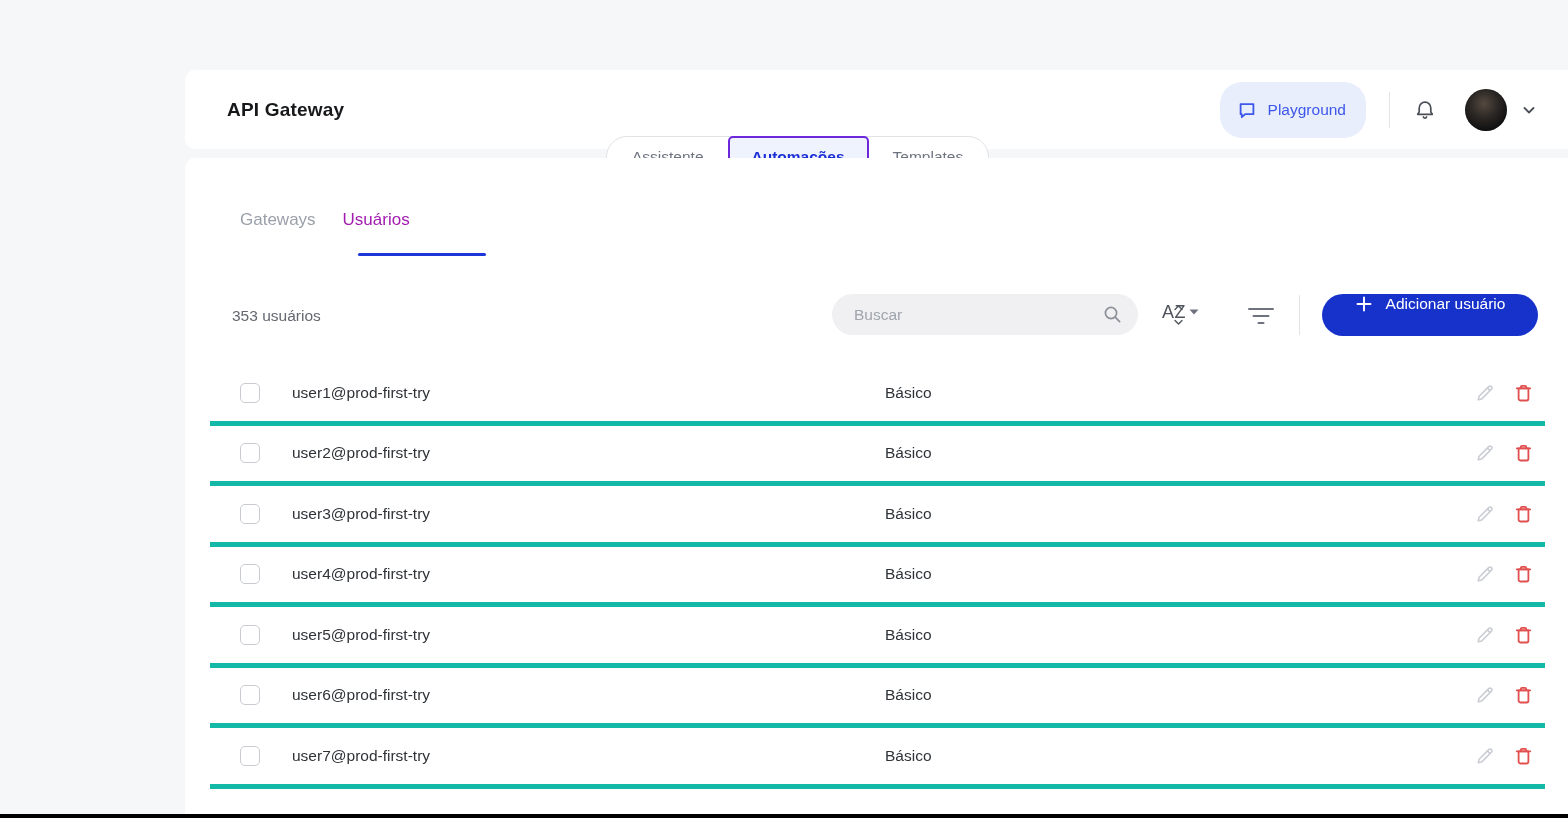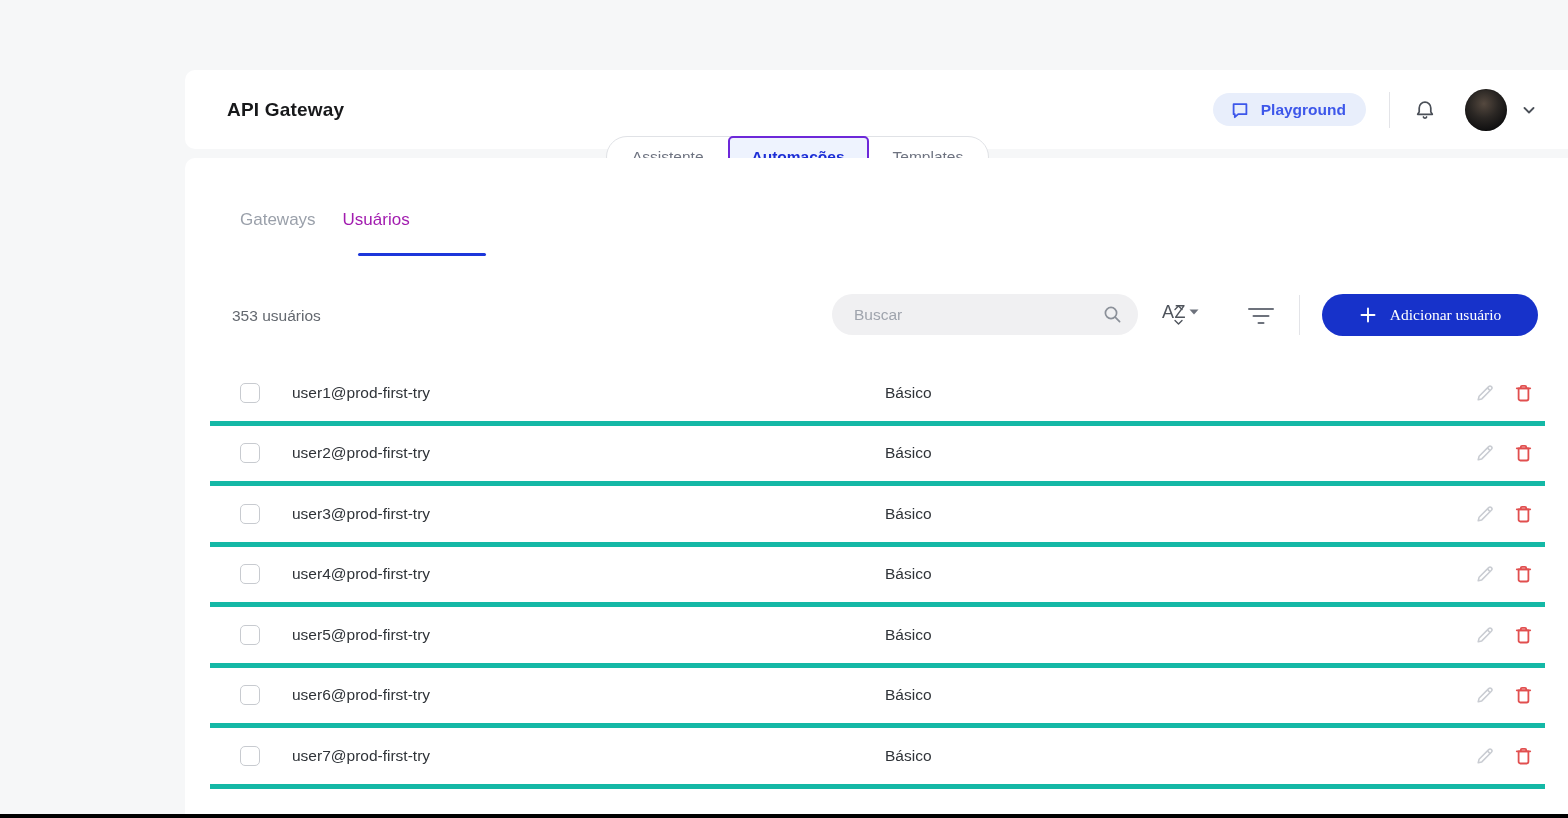--- a/index.html
+++ b/index.html
@@ -32,23 +32,23 @@
   .nav-tab.active {
     margin:-1px; height:42px; padding:0 22px;
     border:2px solid #6d28d9; border-radius:5px;
     background:#eef3fe; color:#1c2ed6; font-weight:700;
   }
   .header-right {
     position:absolute; right:30px; top:0; height:100%;
     display:flex; align-items:center;
   }
   .playground-btn {
-    height:33px; padding:0 20px 0 17px; border-radius:22px;
+    height:56px; padding:0 20px 0 17px; border-radius:22px;
     background:#e8eefb; display:flex; align-items:center; gap:11px;
-    color:#3d57ea; font-size:15.5px; font-weight:700; cursor:pointer;
+    color:#3d57ea; font-size:15.5px; font-weight:400; cursor:pointer;
   }
   .header-vdiv { width:1px; height:36px; background:#e3e4e8; margin:0 19px 0 23px; }
   .bell-wrap { padding:4px; cursor:pointer; display:flex; }
   .avatar {
     width:42px; height:42px; border-radius:50%; margin:0 13px 0 24px; cursor:pointer;
     background:radial-gradient(circle at 45% 35%, #55493f 0%, #2b2724 40%, #0e0e0f 78%);
     box-shadow: inset 0 0 0 1px rgba(0,0,0,.15);
   }
   .chevron-wrap { display:flex; cursor:pointer; }
 
@@ -89,22 +89,22 @@
   }
   .az-caret-up   { position:absolute; left:12px; top:-7px; }
   .az-caret-down { position:absolute; left:12px; bottom:-7px; }
 
   .filter-control { position:absolute; left:1061px; top:147px; cursor:pointer; }
   .controls-vdiv { position:absolute; left:1114px; top:137px; width:1px; height:40px; background:#e3e4e8; }
 
   .add-button {
     position:absolute; left:1137px; top:136px; width:216px; height:42px;
     border-radius:21px; background:#1732ca; color:#fff; border:none; cursor:pointer;
-    display:flex; align-items:center; justify-content:center; gap:13px;
-    font-size:15.5px; font-weight:500; font-family:Liberation Serif, serif;
+    display:flex; justify-content:center; gap:13px;
+    font-size:15.5px; font-weight:500; font-family:Liberation Sans, sans-serif;
   }
 
   
   .user-table { position:absolute; left:0; right:0; top:207px; }
   .thead-row, .trow { position:relative; margin:0 23px 0 25px; }
   .thead-row { height:57px; }
   .trow { height:60.5px; border-bottom:5px solid #14b8a6; }
 
   .checkbox {
     position:absolute; left:30px; top:50%; transform:translateY(-50%);

